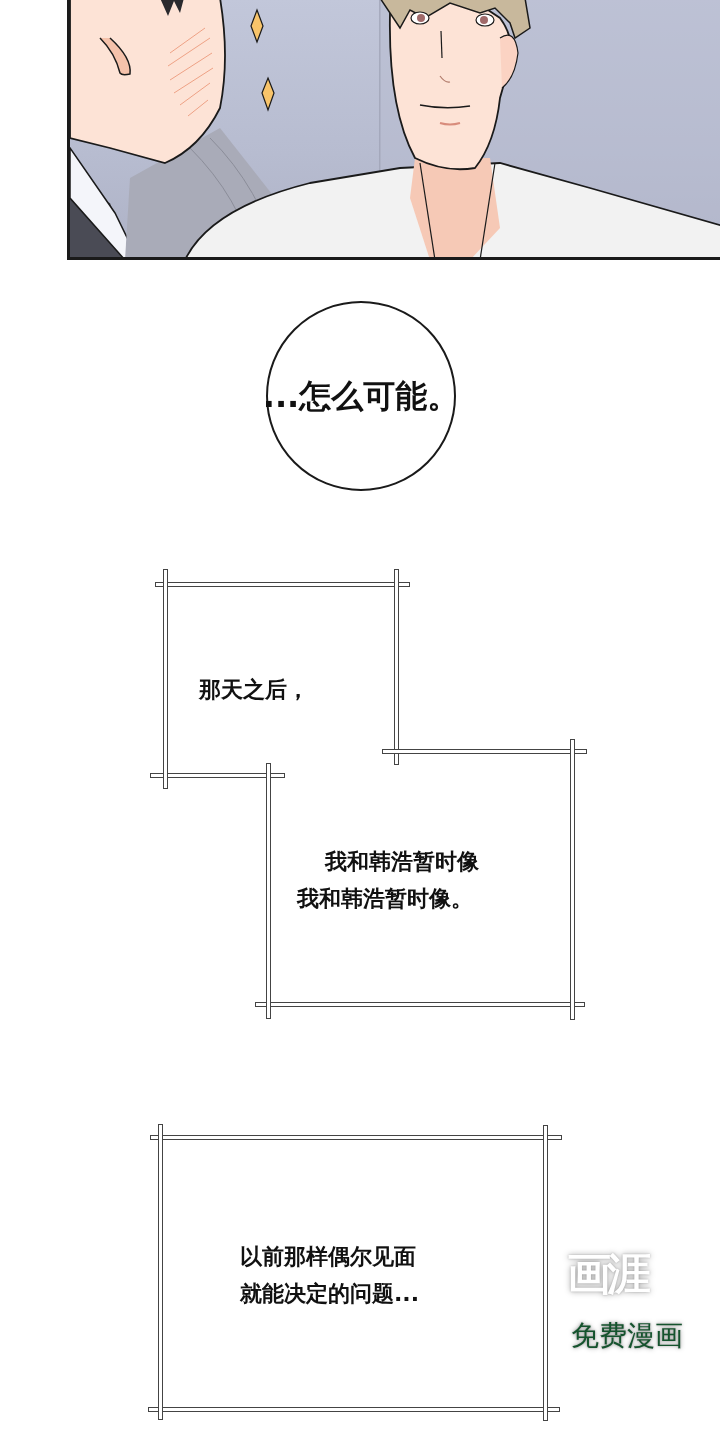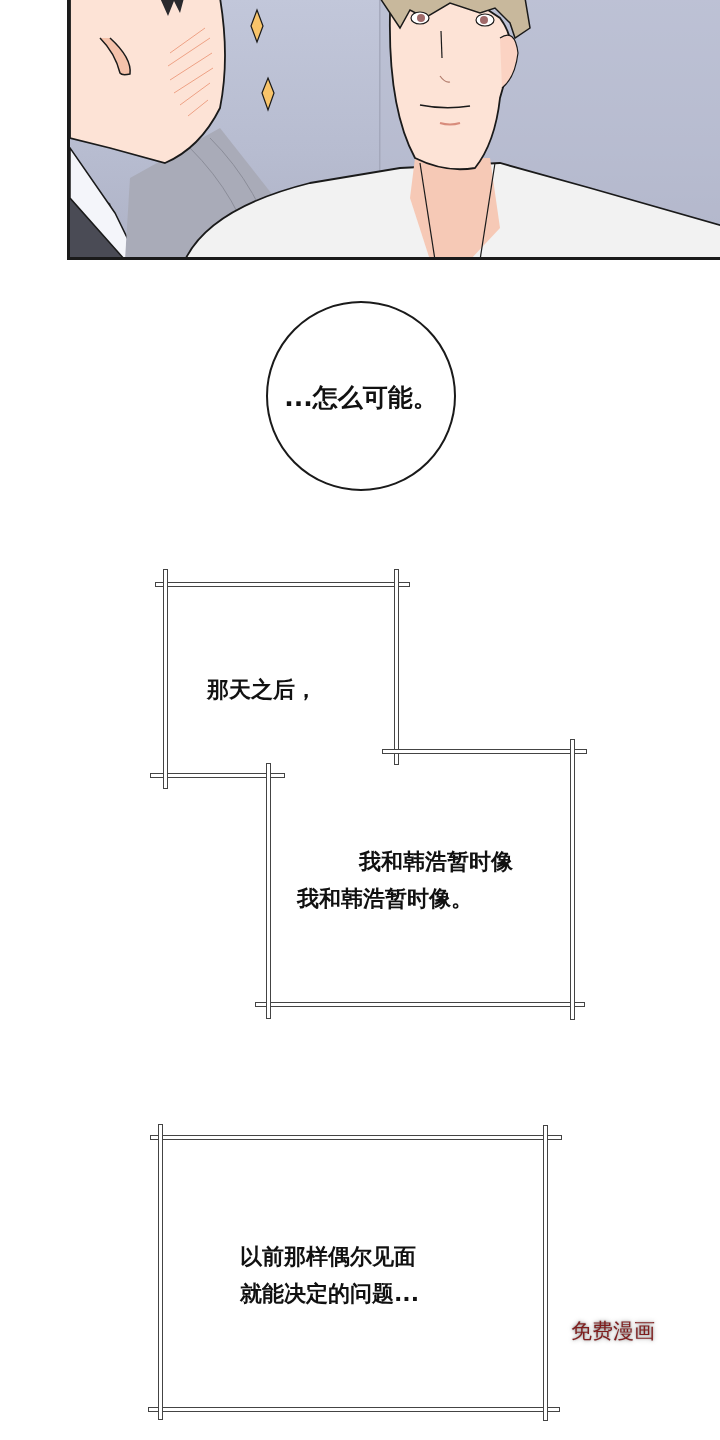--- a/index.html
+++ b/index.html
@@ -16,42 +16,42 @@
   }
   .panel-art svg { position: absolute; left: 0; top: 0; }
 
   
   .bubble-circle {
     position: absolute; left: 266px; top: 301px; width: 190px; height: 190px;
     border: 2px solid #1a1a1a; border-radius: 50%; box-sizing: border-box; background: #fff;
     display: flex; align-items: center; justify-content: center;
   }
   .bubble-text {
-    font-family: "DejaVu Sans", sans-serif; font-weight: bold; font-size: 25px; color: #111;
+    font-family: "DejaVu Sans", sans-serif; font-weight: bold; font-size: 32px; color: #111;
     letter-spacing: 0px; white-space: nowrap; margin-top: 2px;
   }
 
   
   .frame-line { position: absolute; background: #fff; box-sizing: border-box; border: 1.2px solid #444; }
   .frame-line.h { height: 5px; }
   .frame-line.v { width: 5px; }
 
   .caption {
     position: absolute; font-family: "DejaVu Sans", sans-serif; font-weight: bold;
     font-size: 22px; color: #111; line-height: 35px; white-space: nowrap;
   }
 
   
   .watermark { position: absolute; left: 565px; top: 1245px; width: 125px; height: 105px; }
   .wm-logo {
     position: absolute; left: 2px; top: 0; font-size: 44px; font-weight: bold; color: #fff;
     letter-spacing: -4px; text-shadow: 0 0 6px rgba(0,0,0,0.35), 0 0 2px rgba(0,0,0,0.25);
   }
   .wm-sub {
-    position: absolute; left: 6px; top: 72px; font-size: 21px; color: #7f1d1d; letter-spacing: 0px;
+    position: absolute; left: 6px; top: 72px; font-size: 28px; color: #14532d; letter-spacing: 0px;
     text-shadow: 0 0 5px rgba(0,0,0,0.4), 0 0 2px rgba(0,0,0,0.3);
   }
 </style>
 </head>
 <body>
 
 <div class="panel-art">
   <svg width="660" height="262" viewBox="0 0 660 262">
 
     <line x1="310" y1="0" x2="310" y2="262" stroke="#9ea2b4" stroke-width="1.5"></line>
@@ -107,36 +107,37 @@
 
 <div class="bubble-circle">
   <span class="bubble-text">...怎么可能。</span>
 </div>
 
 <div>
   <div class="frame-line h" style="left:155px; top:582px; width:255px;"></div>
   <div class="frame-line h" style="left:150px; top:773px; width:135px;"></div>
   <div class="frame-line v" style="left:163px; top:569px; height:220px;"></div>
   <div class="frame-line v" style="left:394px; top:569px; height:196px;"></div>
-  <div class="caption" style="left:207px; top:672px;">那天之后，</div>
+  <div class="caption" style="left:199px; top:672px;">那天之后，</div>
 </div>
 
 <div>
   <div class="frame-line h" style="left:382px; top:749px; width:205px;"></div>
   <div class="frame-line h" style="left:255px; top:1002px; width:330px;"></div>
   <div class="frame-line v" style="left:266px; top:763px; height:256px;"></div>
   <div class="frame-line v" style="left:570px; top:739px; height:281px;"></div>
-  <div class="caption" style="left:325px; top:844px;margin-left:34px;">我和韩浩暂时像</div>
+  <div class="caption" style="left:325px; top:844px;">我和韩浩暂时像</div>
   <div class="caption" style="left:297px; top:881px;">我和韩浩暂时像。</div>
 </div>
 
 <div>
   <div class="frame-line h" style="left:150px; top:1135px; width:412px;"></div>
   <div class="frame-line h" style="left:148px; top:1407px; width:412px;"></div>
   <div class="frame-line v" style="left:158px; top:1124px; height:296px;"></div>
   <div class="frame-line v" style="left:543px; top:1125px; height:296px;"></div>
   <div class="caption" style="left:240px; top:1239px;">以前那样偶尔见面</div>
   <div class="caption" style="left:240px; top:1276px;">就能决定的问题...</div>
 </div>
 
 <div class="watermark">
+  <div class="wm-logo">画涯</div>
   <div class="wm-sub">免费漫画</div>
 </div>
 
 </body></html>

